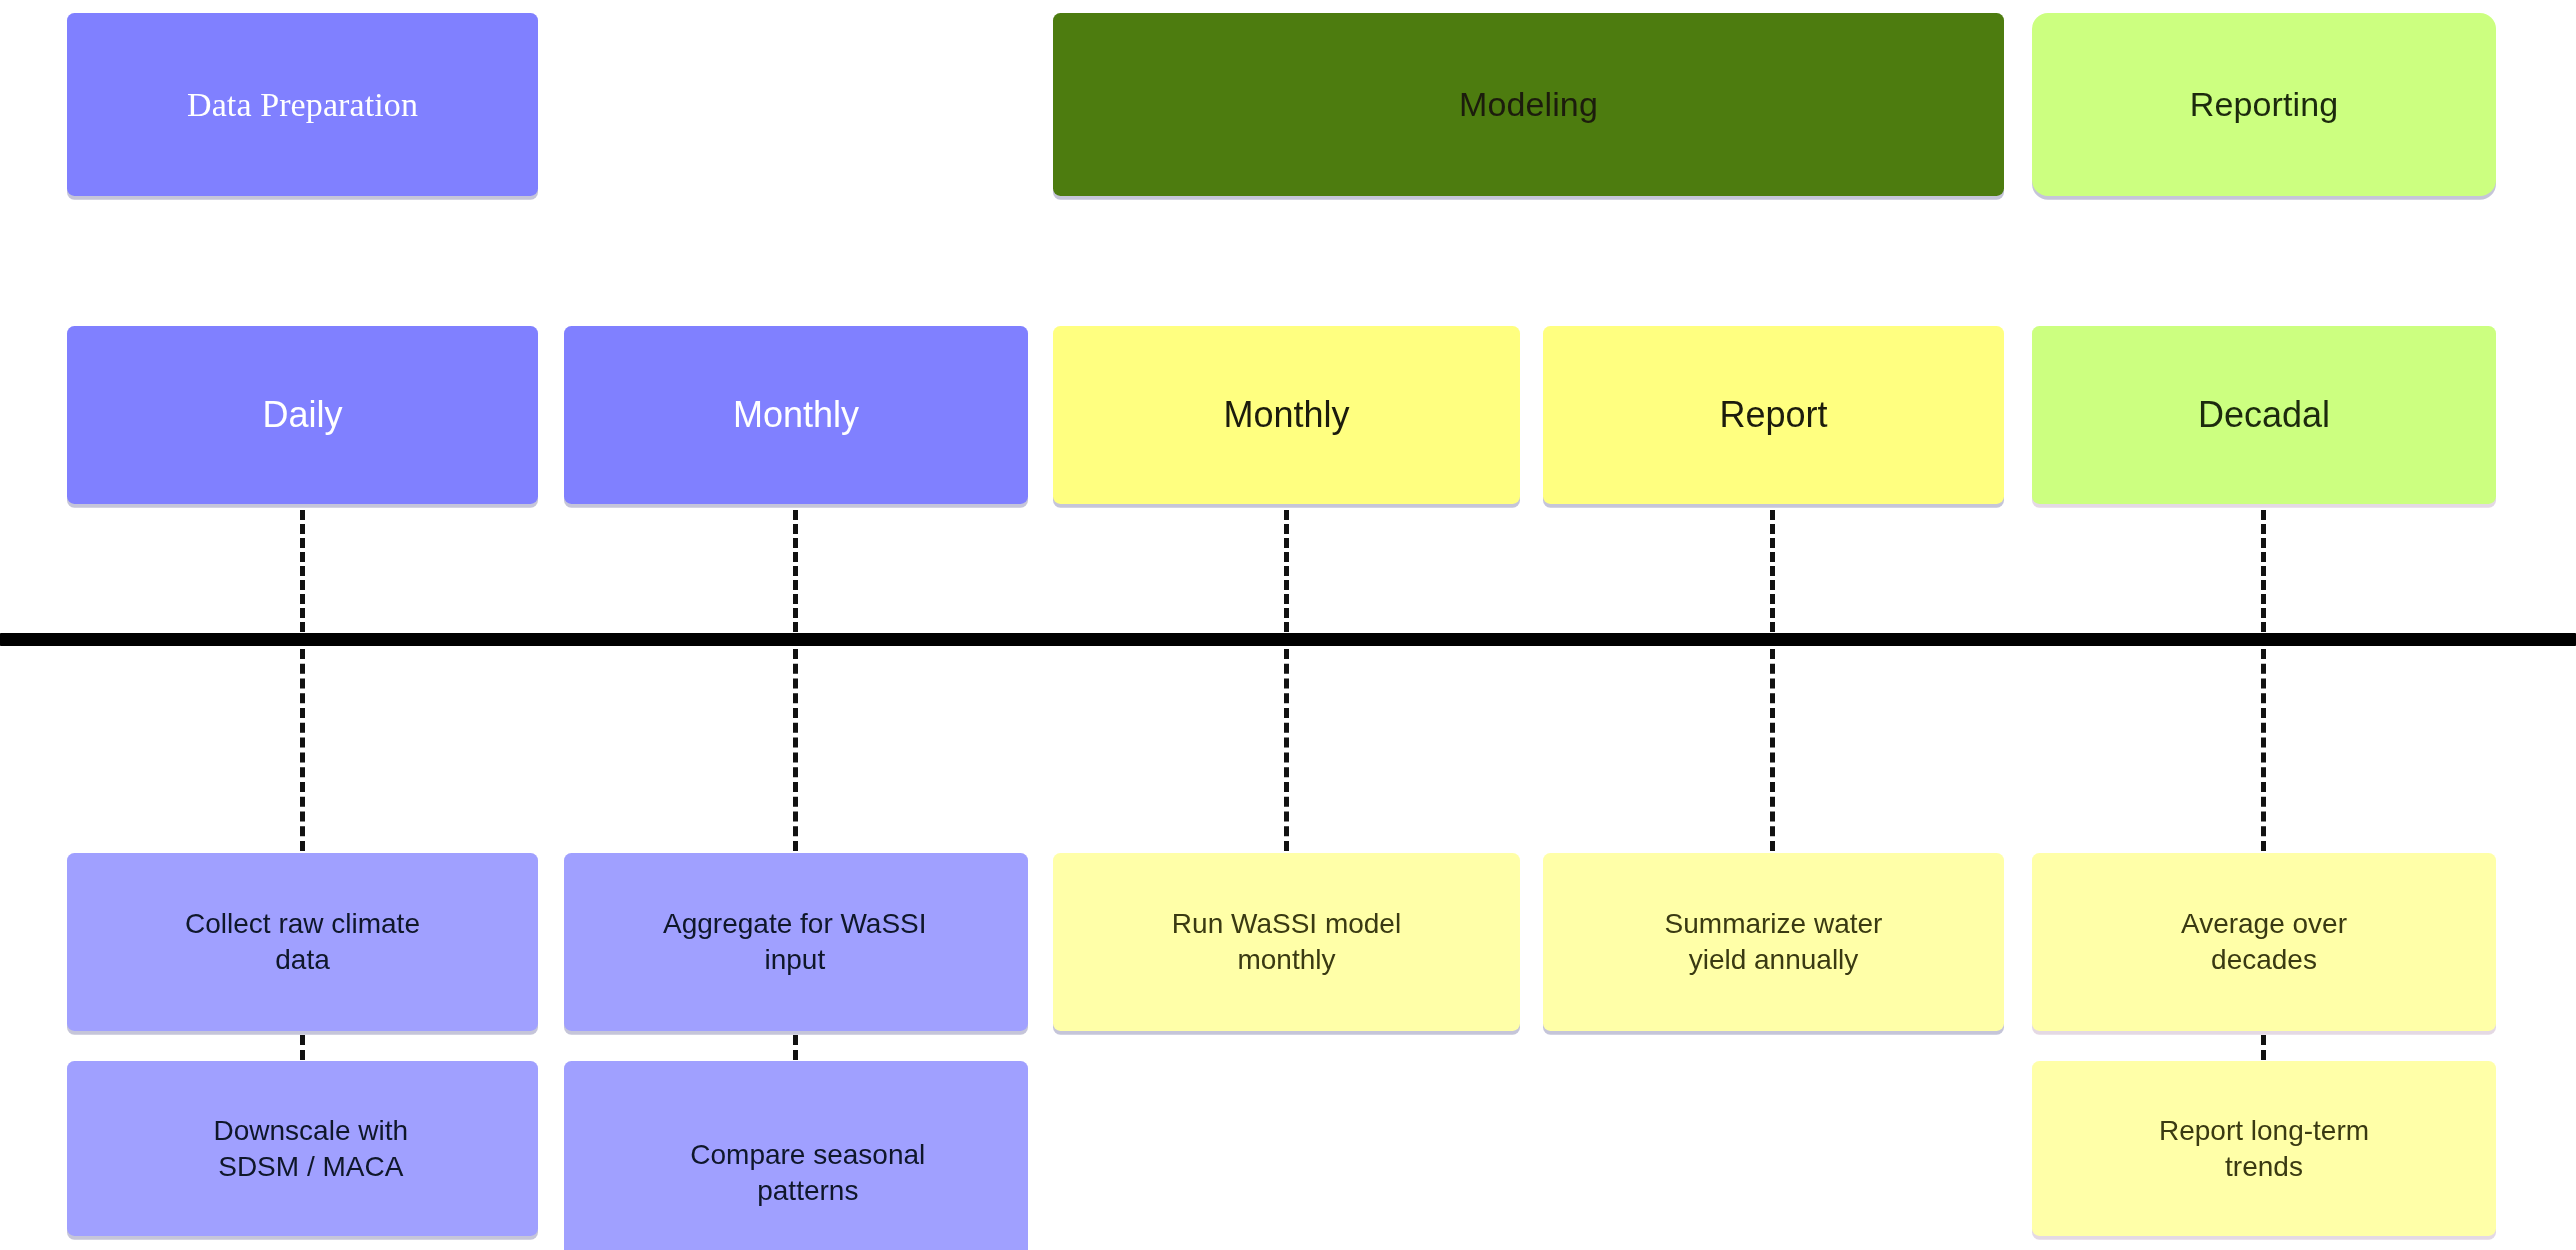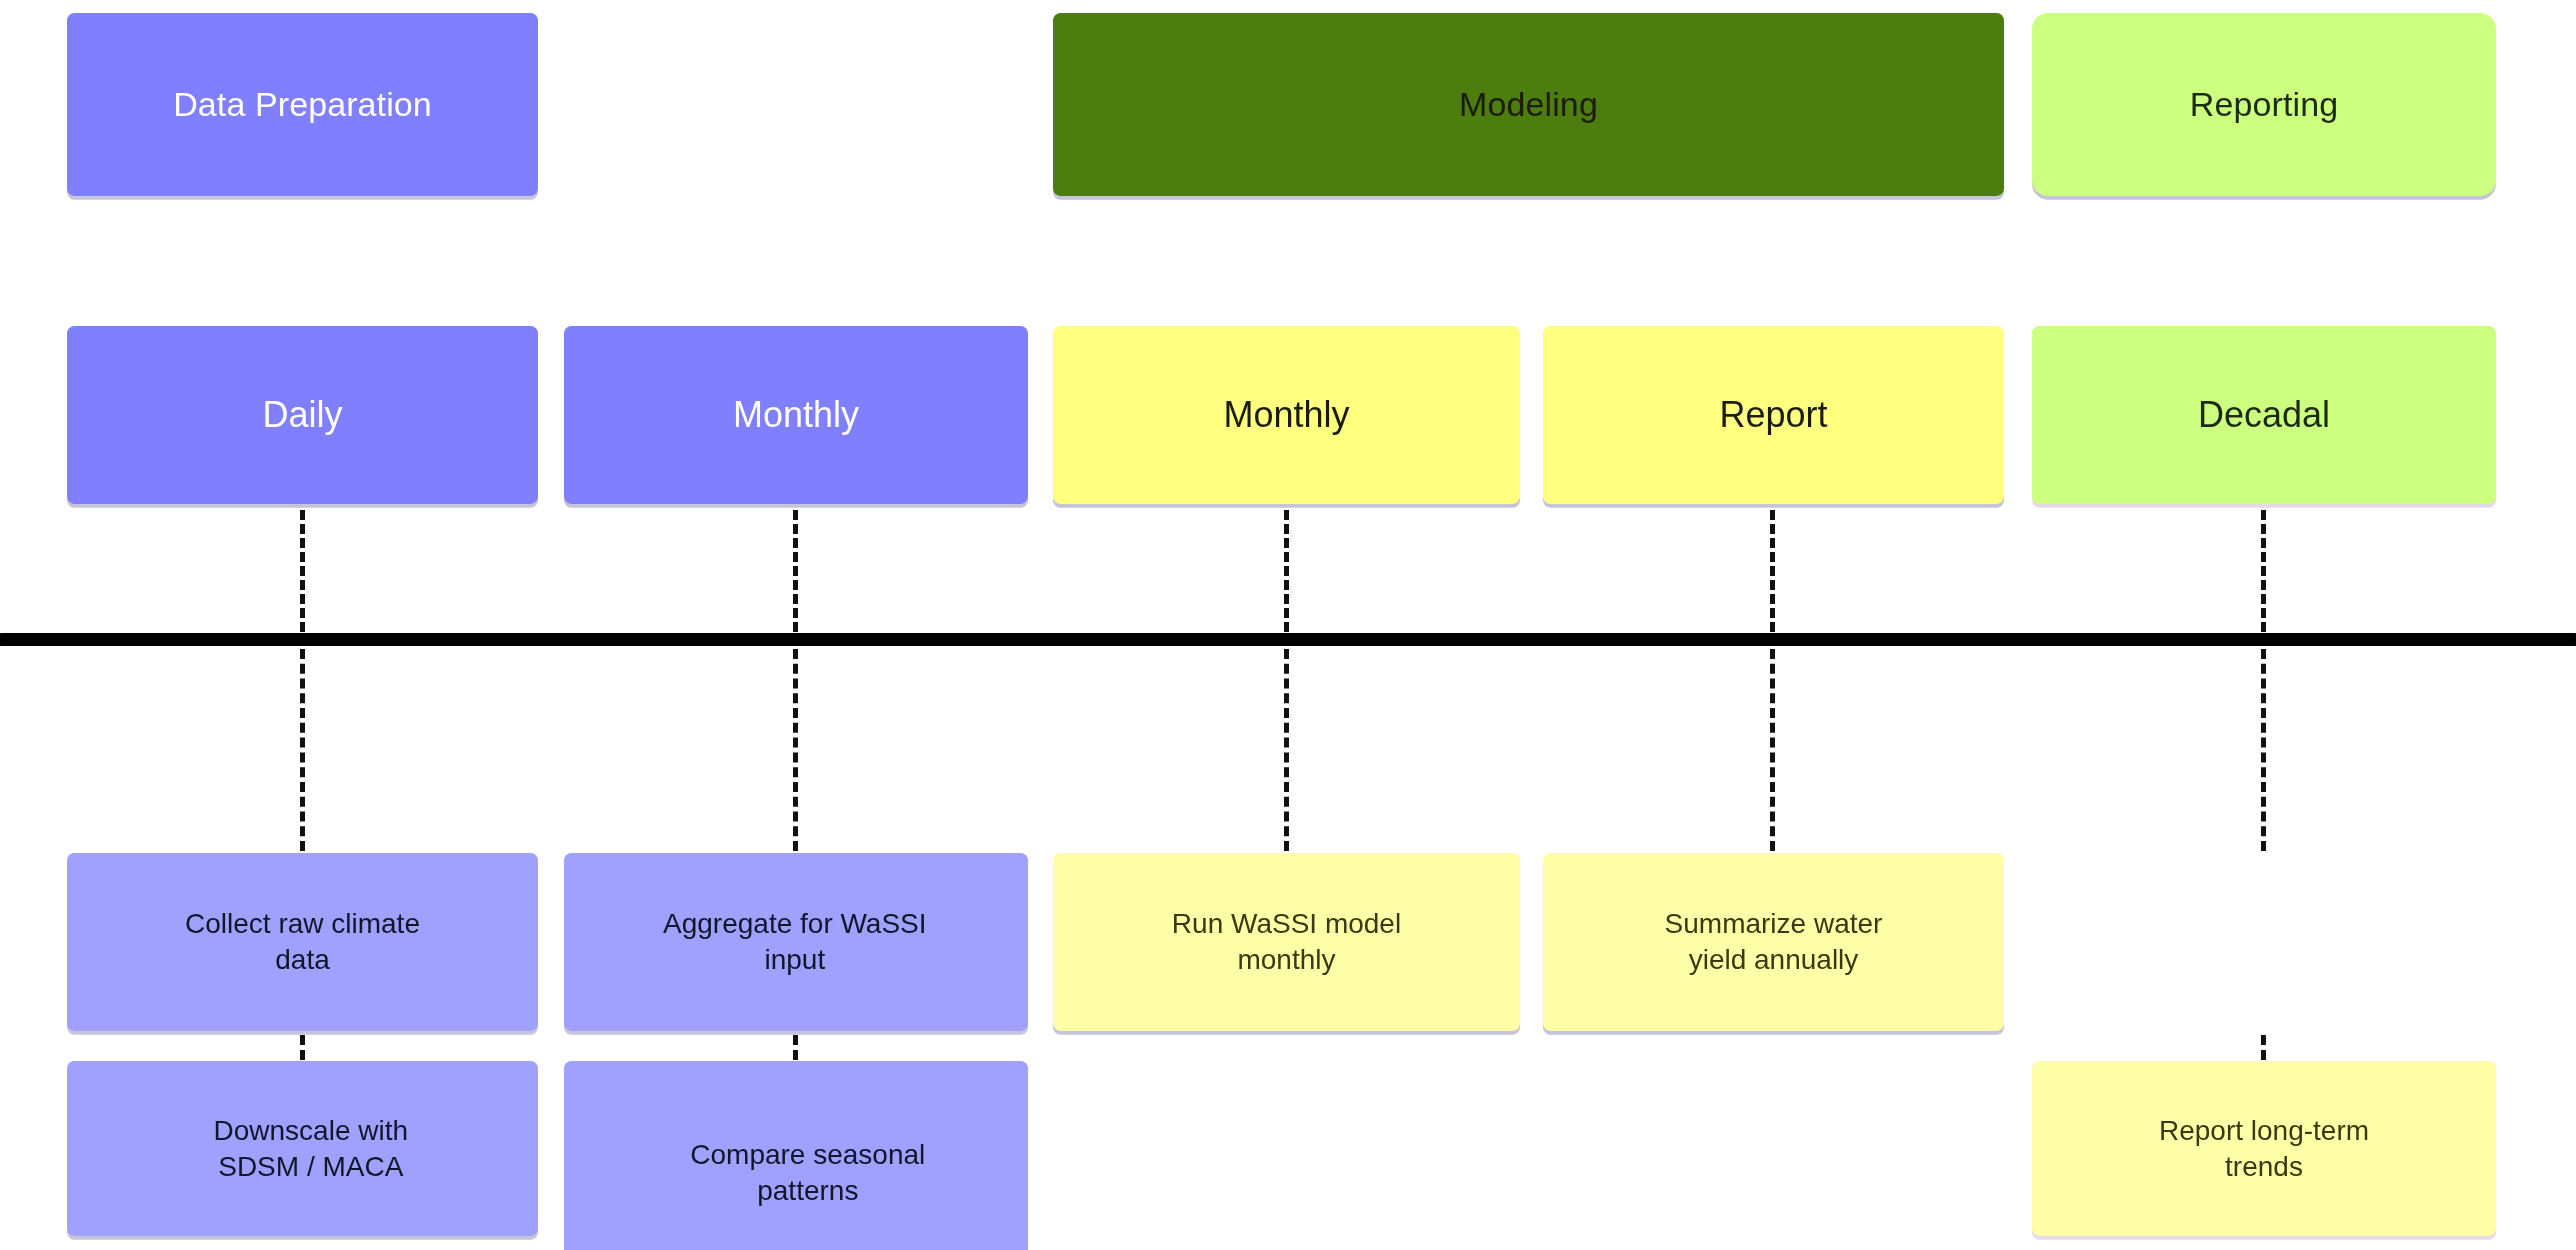--- a/index.html
+++ b/index.html
@@ -32,21 +32,21 @@
     padding: 4.5px 10.4px;
     white-space: pre-line;
     box-shadow: 0 3.7px 0 0 rgba(150,150,185,0.55);
   }
 
   
   .phase-card {
     font-size: 34px;
     letter-spacing: 0.1px;
   }
-  .phase-prep   { background: #8080ff; color: #ffffff; }
+  .phase-prep   { background: #8080ff; color: #ffffff; font-family: Liberation Serif, serif; }
   .phase-model  { background: #4d7c0f; color: #1c1c0d; }
   .phase-report { background: #ccff80; color: #1c2a0d; }
 
   
   .scale-card {
     font-size: 36px;
   }
   .scale-prep   { background: #8080ff; color: #ffffff; }
   .scale-model  { background: #ffff80; color: #1c1c0d; }
   .scale-report { background: #ccff80; color: #1c2a0d; }
@@ -143,20 +143,24 @@
   <div class="card task-card task-model" style="left:1053px; top:853px; width:467px; height:178px;">
     <span>Run WaSSI model
 monthly</span>
   </div>
 
   <div class="card task-card task-model" style="left:1543px; top:853px; width:461px; height:178px;">
     <span>Summarize water
 yield annually</span>
   </div>
 
+  <div class="card task-card task-model shadow-soft" style="left:2032px; top:853px; width:464px; height:178px;">
+    <span>Average over
+decades</span>
+  </div>
 
   <div class="connector-short" style="left:300px;  top:1035px; height:25px;"></div>
   <div class="connector-short" style="left:793px; top:1035px; height:25px;"></div>
   <div class="connector-short" style="left:2261px; top:1035px; height:25px;"></div>
 
   <div class="card task-card task-prep" style="left:67px; top:1061px; width:471px; height:175px;padding-left:27px;">
     <span>Downscale with
 SDSM / MACA</span>
   </div>
 

